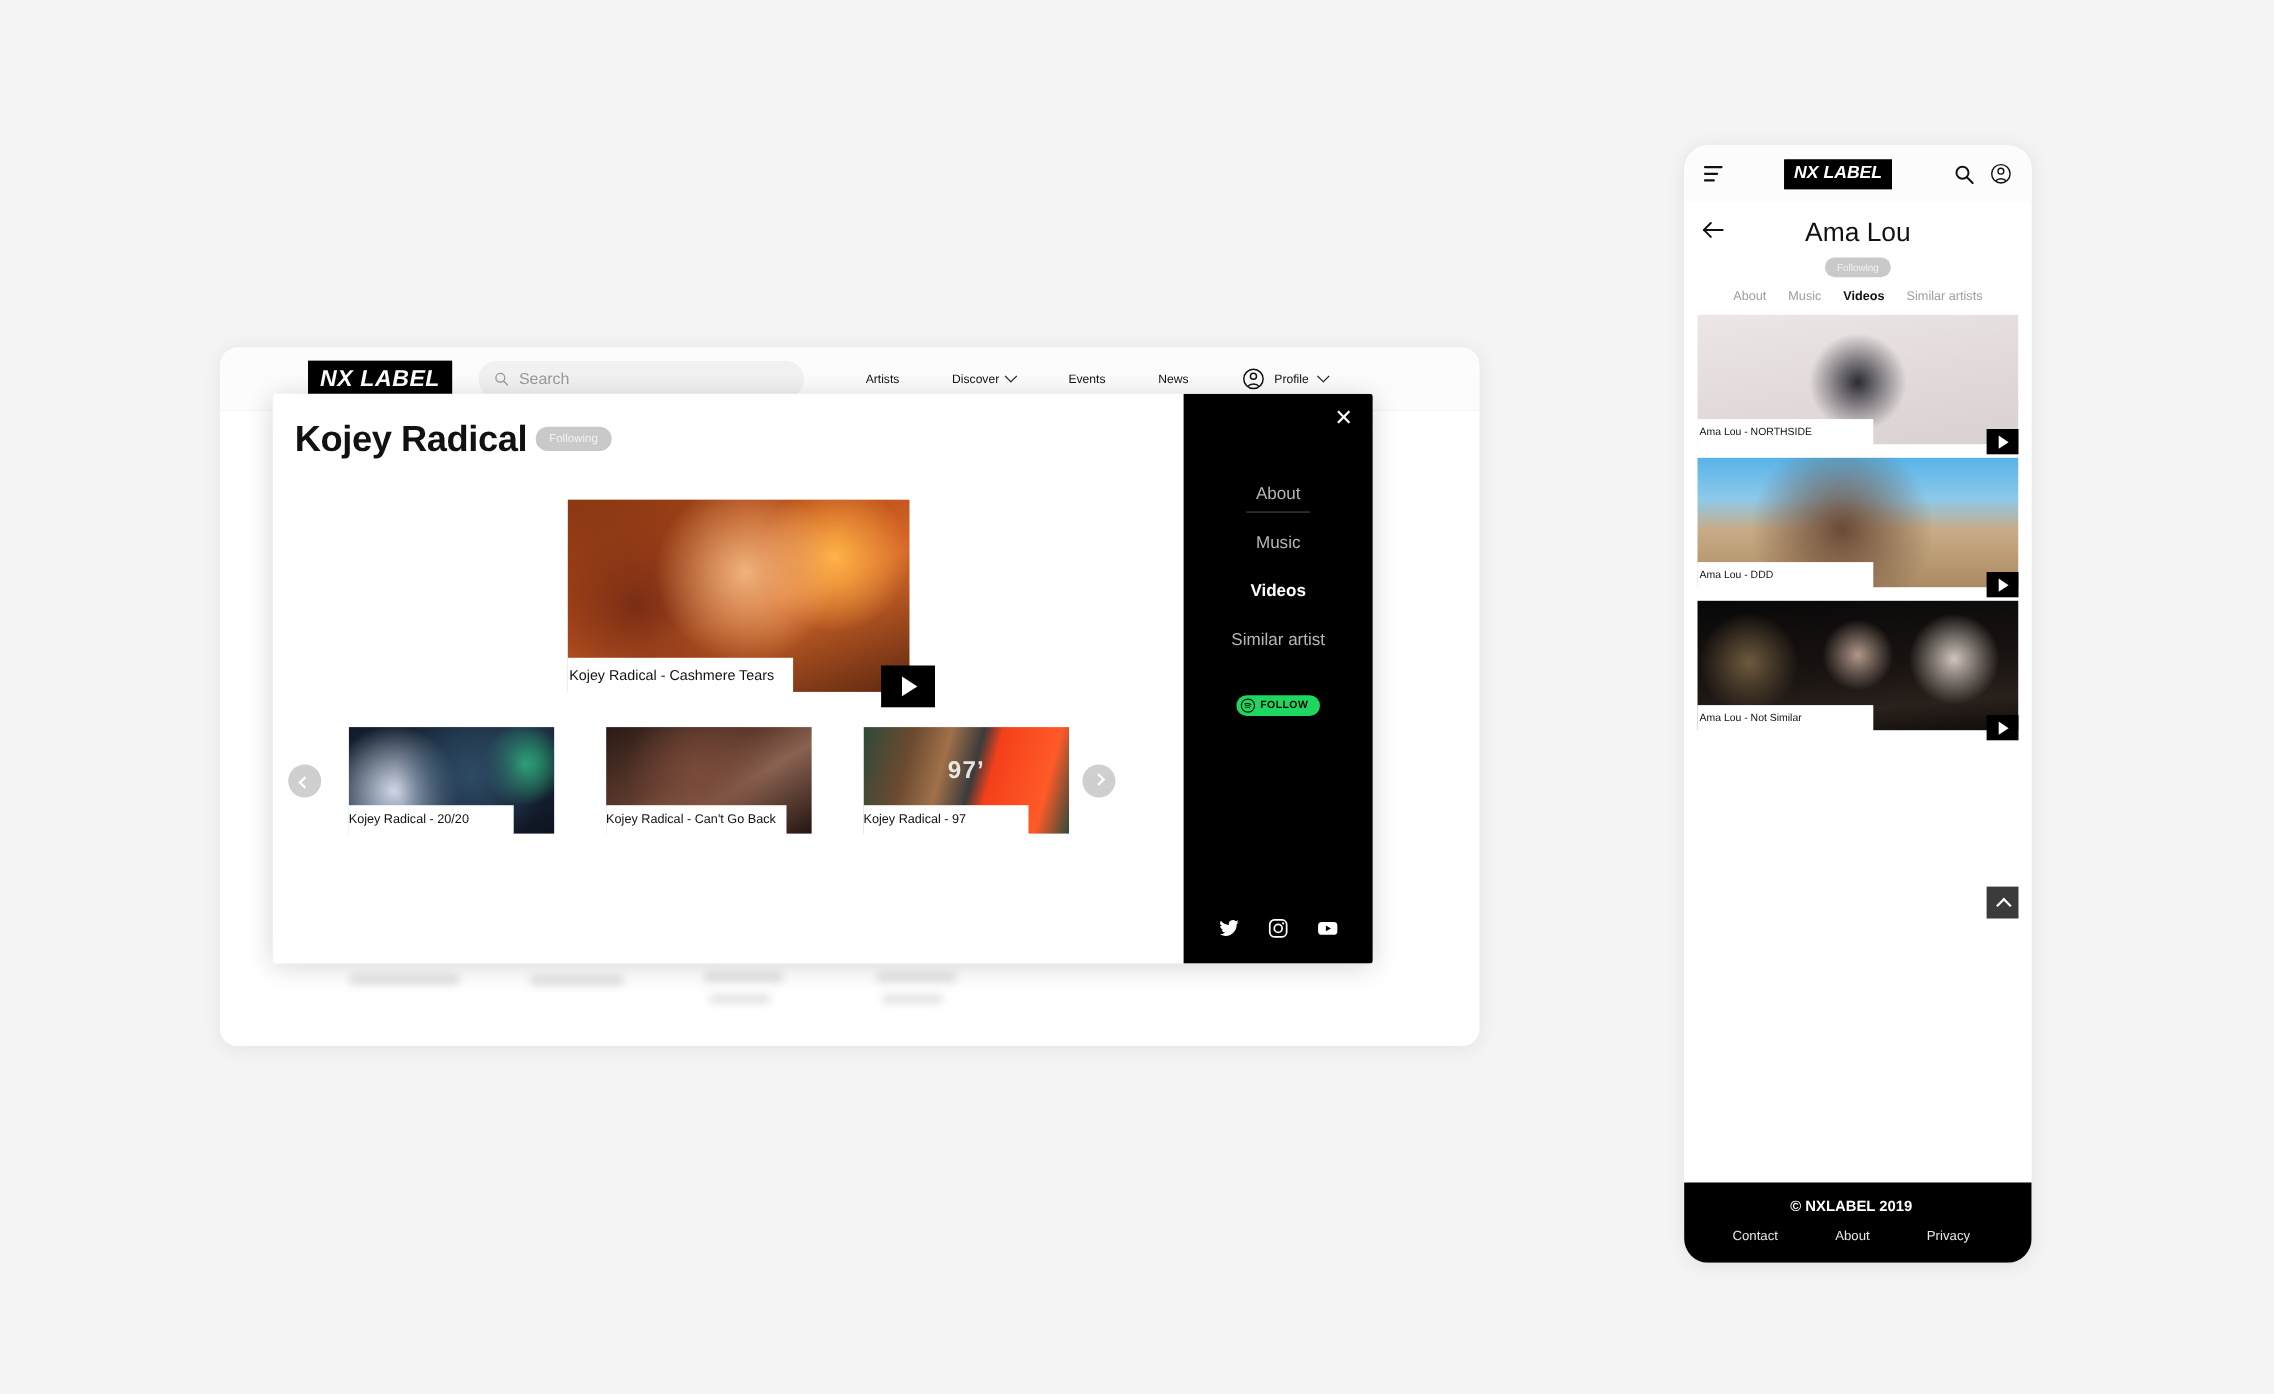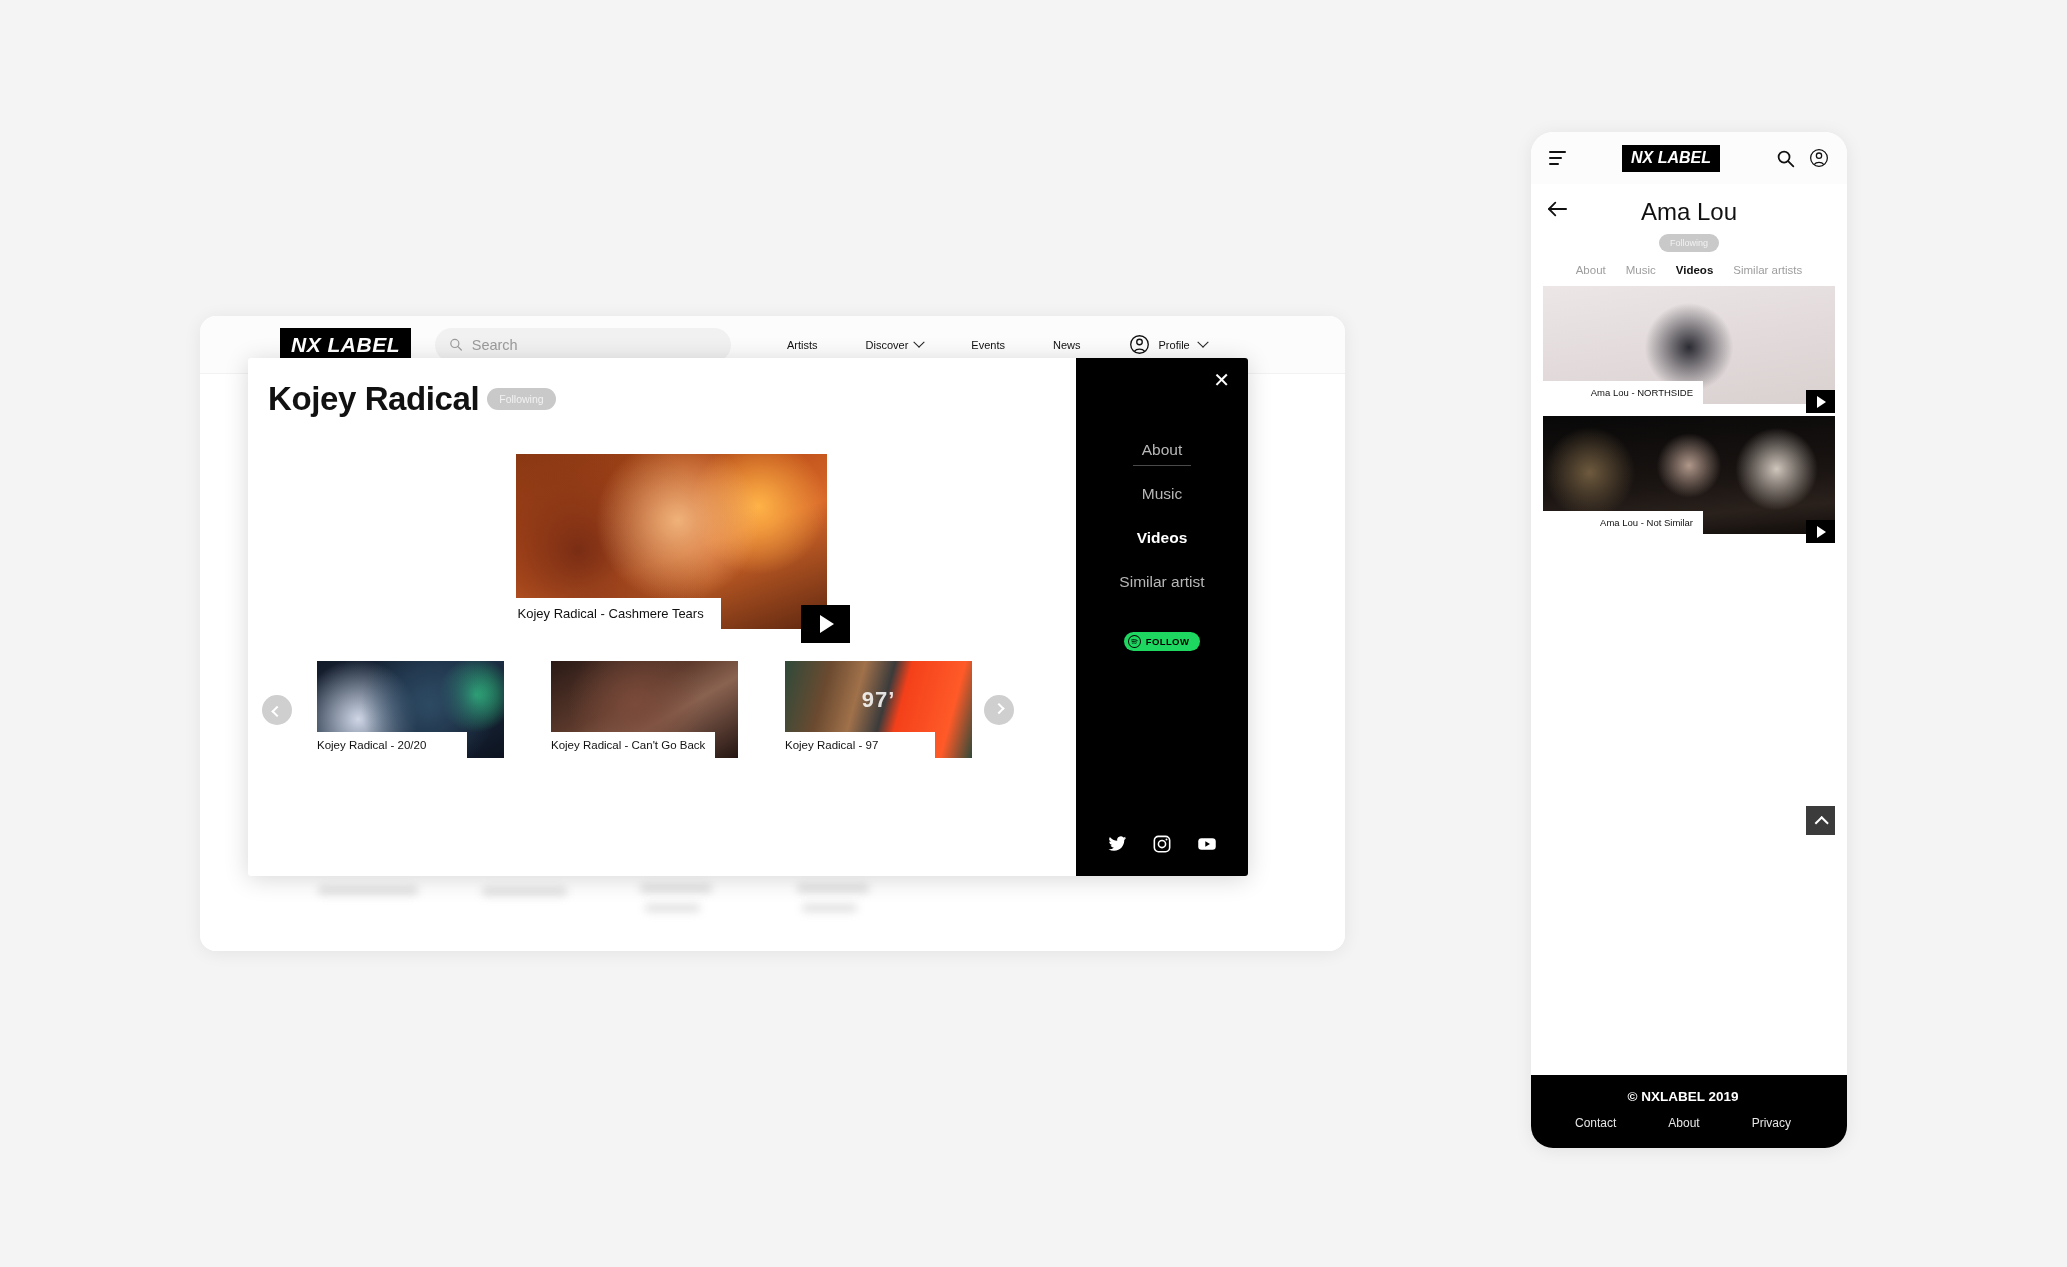--- a/index.html
+++ b/index.html
@@ -221,21 +221,21 @@
     background: #c9c9c9; color: #f2f2f2; font-size: 9px;
     padding: 4px 11px; border-radius: 11px;
   }
   .m-tabs {
     display: flex; justify-content: center; gap: 20px;
     margin-top: 12px; padding-bottom: 10px;
   }
   .m-tab { font-size: 11.5px; color: #9d9d9d; cursor: pointer; }
   .m-tab.active { color: #111; font-weight: bold; }
   .m-list { flex: 1; overflow: hidden; position: relative; padding: 0 12px; }
-  .m-item { position: relative; margin-bottom: 12px; text-align: right; }
+  .m-item { position: relative; margin-bottom: 12px; }
   .m-thumb { width: 100%; height: 118px; position: relative; overflow: hidden; }
   .m-cap {
     position: absolute; left: 0; bottom: -1px;
     background: #fff; color: #111; font-size: 9.5px;
     padding: 6px 10px 7px 2px; white-space: nowrap; min-width: 160px;
   }
   .m-play {
     position: absolute; right: 0; bottom: -9px;
     width: 29px; height: 23px; background: #000;
     display: flex; align-items: center; justify-content: center; cursor: pointer;
@@ -490,20 +490,29 @@
       <div class="m-item">
         <div class="m-thumb">
           <div class="art art-northside"></div>
         </div>
         <div class="m-cap">Ama Lou - NORTHSIDE</div>
         <div class="m-play">
             <span class="t"></span>
           </div>
       </div>
 
+      <div class="m-item">
+        <div class="m-thumb">
+          <div class="art art-ddd"></div>
+        </div>
+        <div class="m-cap">Ama Lou - DDD</div>
+        <div class="m-play">
+            <span class="t"></span>
+          </div>
+      </div>
 
 
       <div class="m-item">
         <div class="m-thumb">
           <div class="art art-notalways"></div>
         </div>
         <div class="m-cap">Ama Lou - Not Similar</div>
         <div class="m-play">
             <span class="t"></span>
           </div>

